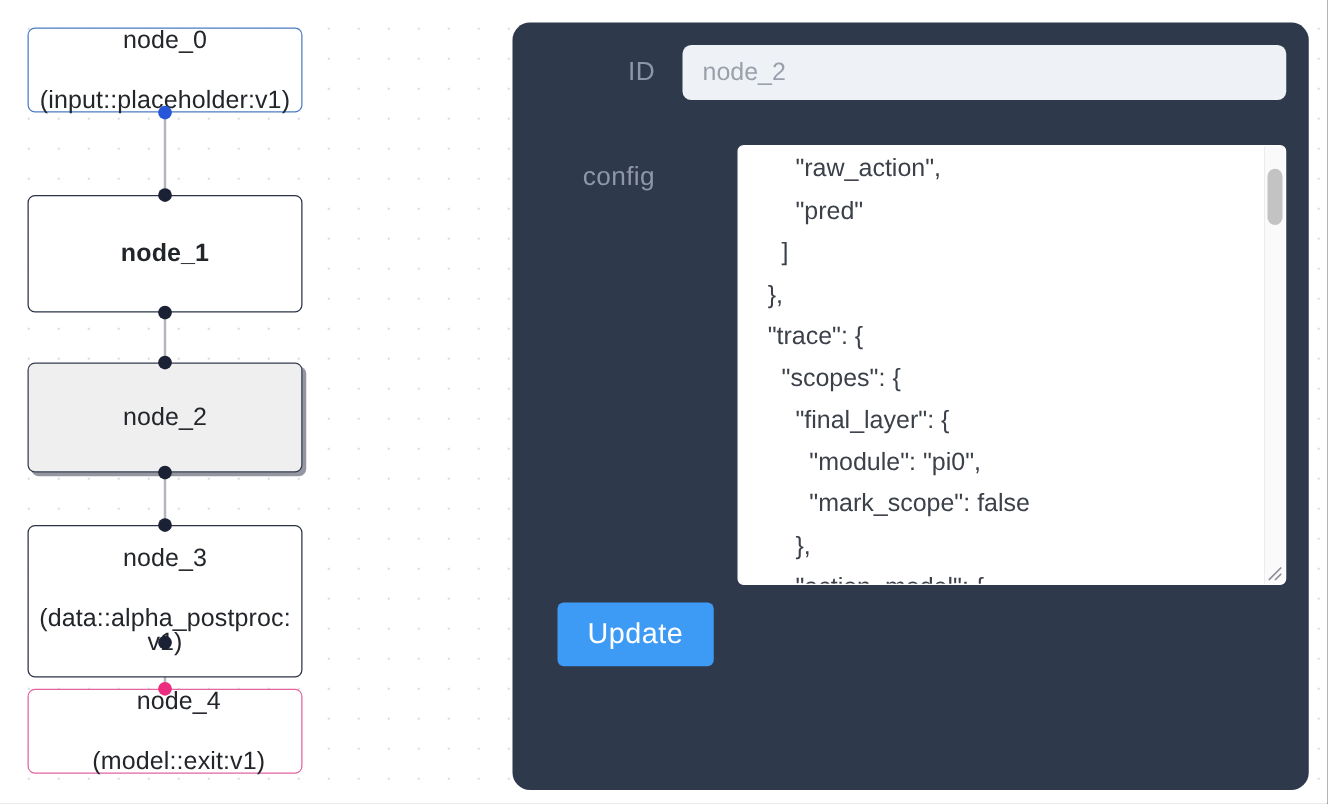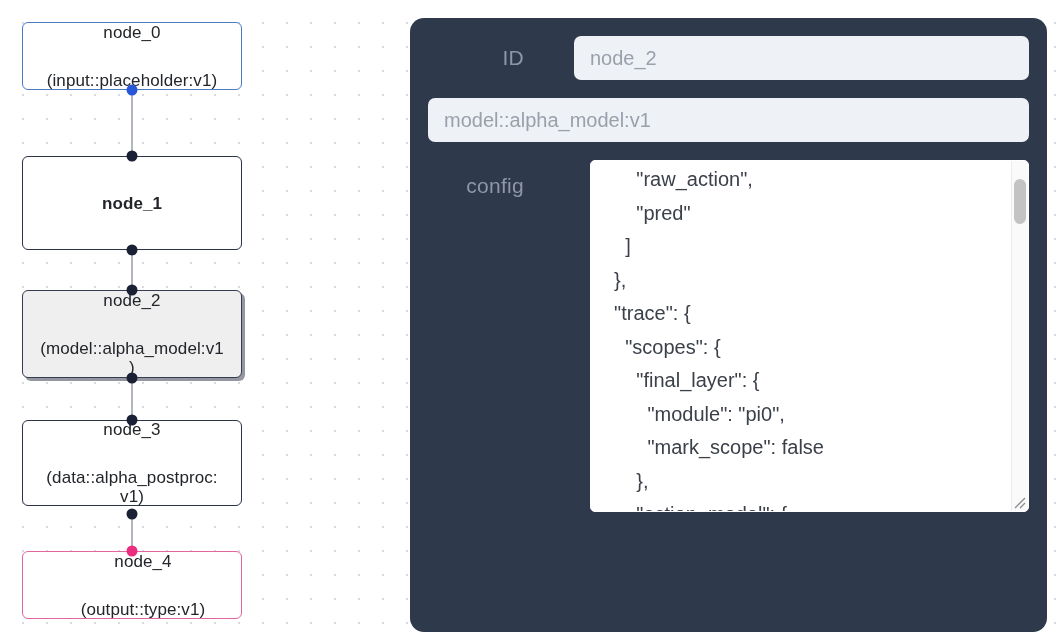--- a/index.html
+++ b/index.html
@@ -39,21 +39,21 @@
     box-sizing: border-box;
     border-radius: 6px;
     background: #ffffff;
     border: 1.4px solid #2c3345;
     display: flex;
     flex-direction: column;
     align-items: center;
     justify-content: center;
     text-align: center;
     color: #222529;
-    font-size: 17px;
+    font-size: 20px;
     line-height: 19px;
     padding: 2px 6px;
     letter-spacing: 0.1px;
     gap: 12px;
   }
   .node .nid { display:block; }
   .node .ntype { display:block;margin-top:17px; }
 
   .node.input-node {
     border: 1.6px solid #4a7cc4;
@@ -119,21 +119,20 @@
     background: #2f394c;
     border-radius: 14px;
     box-sizing: border-box;
     padding: 18px 18px 0 18px;
   }
 
   .field-row {
     display: flex;
     align-items: center;
     margin-bottom: 18px;
-    gap: 28px;
   }
   .field-label {
     width: 118px;
     flex: 0 0 118px;
     text-align: right;
     padding-right: 22px;
     box-sizing: border-box;
     color: #8e97a8;
     font-size: 21px;
     letter-spacing: 0.3px;
@@ -245,51 +244,48 @@
     <div class="port blue" style="left:132px; top:90px;"></div>
 
     <div class="node" style="left:22px; top:156px; width:220px; height:94px;font-weight:bold;">
       <span class="nid">node_1</span>
     </div>
     <div class="port" style="left:132px; top:156px;"></div>
     <div class="port" style="left:132px; top:250px;"></div>
 
     <div class="node selected-node" style="left:22px; top:290px; width:220px; height:88px;">
       <span class="nid">node_2</span>
-      <span class="ntype" style="white-space:pre-line;">(model::alpha_model:v1
-)</span>
     </div>
     <div class="port" style="left:132px; top:290px;"></div>
     <div class="port" style="left:132px; top:378px;"></div>
 
-    <div class="node" style="left:22px; top:420px; width:220px; height:86px;">
+    <div class="node" style="left:22px; top:420px; width:220px; height:122px;">
       <span class="nid">node_3</span>
       <span class="ntype" style="white-space:pre-line;">(data::alpha_postproc:
 v1)</span>
     </div>
     <div class="port" style="left:132px; top:420px;"></div>
     <div class="port" style="left:132px; top:514px;"></div>
 
     <div class="node output-node" style="left:22px; top:551px; width:220px; height:68px;padding-left:28px;">
       <span class="nid">node_4</span>
-      <span class="ntype">(output::type:v1)</span>
+      <span class="ntype">(model::exit:v1)</span>
     </div>
     <div class="port pink" style="left:132px; top:551px;"></div>
   </div>
 
 
   <div id="panel">
 
     <div class="field-row">
       <div class="field-label">ID</div>
       <input class="text-field" type="text" value="node_2" style="">
     </div>
 
     <div class="field-row">
-      <input class="text-field" type="text" value="model::alpha_model:v1" style="">
     </div>
 
     <div class="config-row">
       <div class="field-label">config</div>
       <div id="config-wrap">
         <div id="config-area">      "raw_action",
       "pred"
     ]
   },
   "trace": {
@@ -301,15 +297,16 @@
       "action_model": {</div>
         <div id="config-scroll-track">
           <div id="config-scroll-thumb"></div>
         </div>
         <svg id="config-resize" viewBox="0 0 16 16">
           <path d="M14 4 L4 14 M14 9 L9 14" stroke="#8b8f96" stroke-width="1.4" fill="none"></path>
         </svg>
       </div>
     </div>
 
+    <button id="update-button">Update</button>
   </div>
 
 </div>
 
 </body></html>

